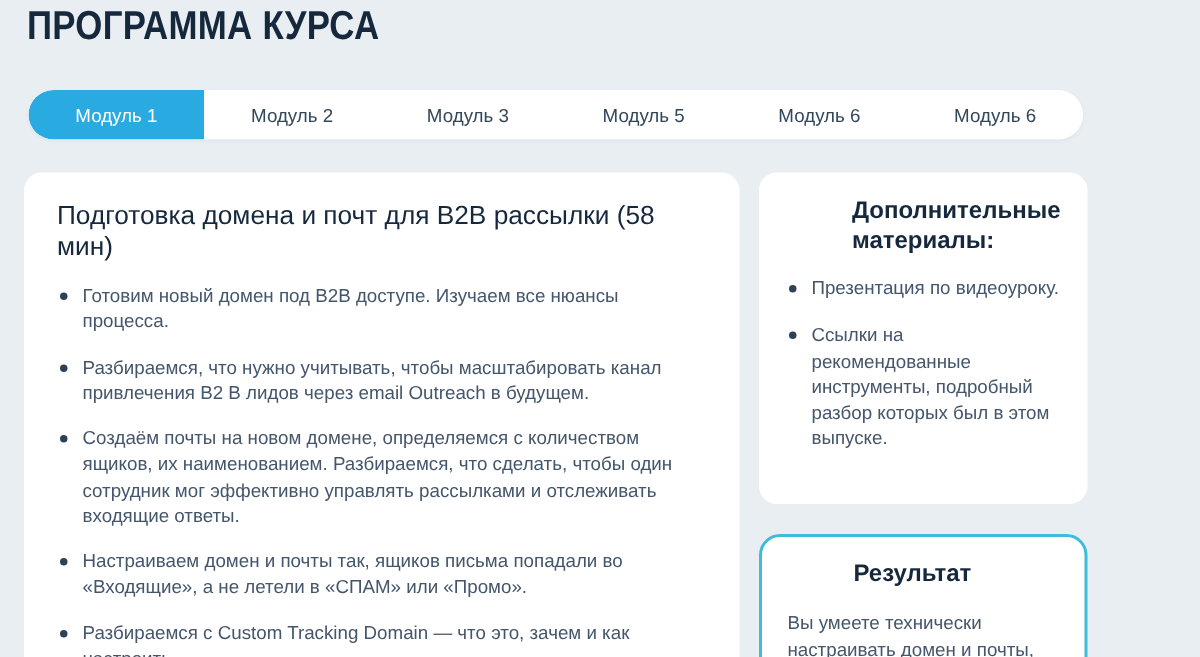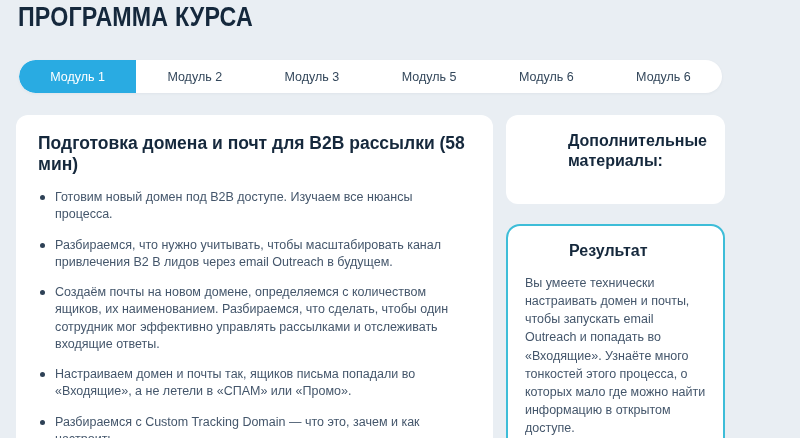--- a/index.html
+++ b/index.html
@@ -55,21 +55,21 @@
     background: #ffffff;
     border-radius: 12px;
   }
   .main-card {
     width: 515px;
     padding: 18px 22px 24px 22px;
     min-height: 340px;
   }
   .main-card h2 {
     font-size: 17.5px;
-    font-weight: 700;
+    font-weight: 400;
     color: #15283c;
     margin-bottom: 14px;
   }
   ul.bullets { list-style: none; }
   ul.bullets li {
     position: relative;
     padding-left: 17px;
     font-size: 12.5px;
     line-height: 1.38;
     color: #44566b;
@@ -139,20 +139,24 @@
         <li>Настраиваем домен и почты так, ящиков письма попадали во «Входящие», а не летели в «СПАМ» или «Промо».</li>
         <li>Разбираемся с Custom Tracking Domain — что это, зачем и как настроить.</li>
 
       </ul>
     </div>
 
     <div class="side-col">
 
       <div class="card materials-card">
         <h3>Дополнительные материалы:</h3>
+        <ul class="bullets">
+          <li>Презентация по видеоуроку.</li>
+          <li>Ссылки на рекомендованные инструменты, подробный разбор которых был в этом выпуске.</li>
+        </ul>
       </div>
 
       <div class="result-card">
         <h3>Результат</h3>
         <p>Вы умеете технически настраивать домен и почты, чтобы запускать email Outreach и попадать во «Входящие». Узнаёте много тонкостей этого процесса, о которых мало где можно найти информацию в открытом доступе.</p>
       </div>
 
     </div>
 
   </div>

